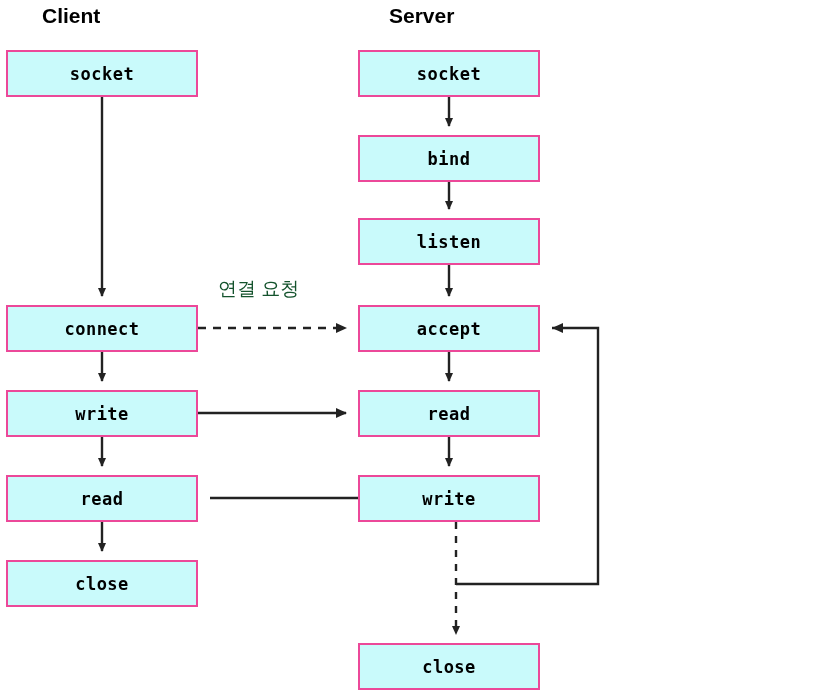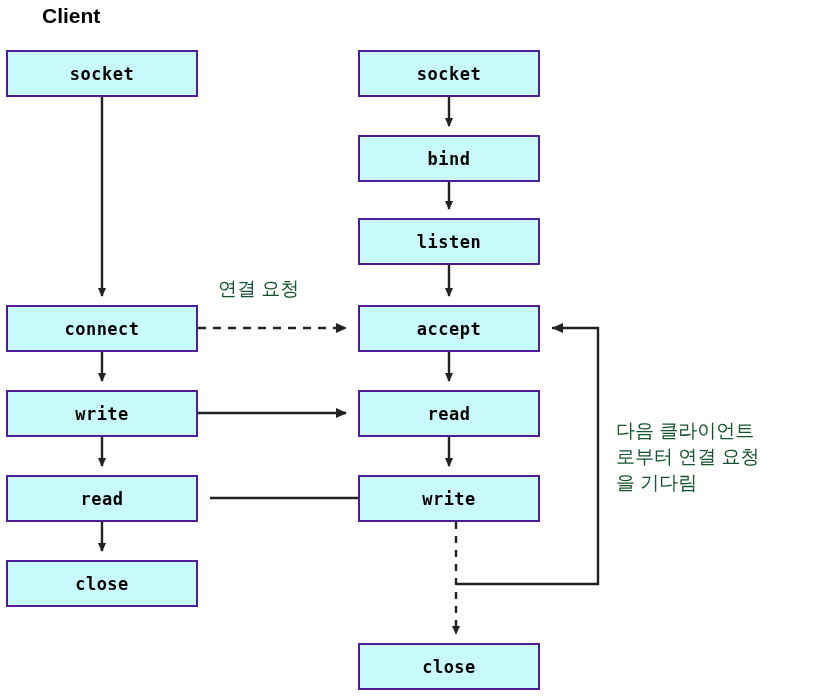--- a/index.html
+++ b/index.html
@@ -36,21 +36,21 @@
     font-size: 21px;
     color: #000000;
     text-align: left;
     white-space: nowrap;
     line-height: 24px;
   }
   .node-box {
     position: absolute;
     box-sizing: border-box;
     background: #c9fafb;
-    border: 2px solid #4c1d95;
+    border: 2px solid #ec4899;
     display: flex;
     align-items: center;
     justify-content: center;
   }
   .node-label {
     font-family: "DejaVu Sans Mono", "Liberation Mono", monospace;
     font-weight: bold;
     font-size: 17px;
     letter-spacing: 0.5px;
     color: #000000;
@@ -103,20 +103,21 @@
     <line x1="198" y1="328" x2="346" y2="328" stroke="#222222" stroke-width="2.4" stroke-dasharray="8,7" marker-end="url(#arrow-right)"></line>
 
     <line x1="198" y1="413" x2="346" y2="413" stroke="#222222" stroke-width="2.4" marker-end="url(#arrow-right)"></line>
 
     <line x1="358" y1="498" x2="210" y2="498" stroke="#222222" stroke-width="2.4" marker-start="url(#arrow-left)"></line>
 
     <path d="M456,584 L598,584 L598,328 L552,328" fill="none" stroke="#222222" stroke-width="2.4" marker-end="url(#arrow-left)"></path>
   </svg>
 
   <div class="col-header" style="left:42px; top:4px; width:120px;">Client</div>
+  <div class="col-header" style="left:389px; top:4px; width:120px;">Server</div>
 
   <div class="node-box" style="left:6px; top:50px; width:192px; height:47px;">
     <span class="node-label">socket</span>
   </div>
   <div class="node-box" style="left:6px; top:305px; width:192px; height:47px;">
     <span class="node-label">connect</span>
   </div>
   <div class="node-box" style="left:6px; top:390px; width:192px; height:47px;">
     <span class="node-label">write</span>
   </div>
@@ -144,17 +145,14 @@
   </div>
   <div class="node-box" style="left:358px; top:475px; width:182px; height:47px;">
     <span class="node-label">write</span>
   </div>
   <div class="node-box" style="left:358px; top:643px; width:182px; height:47px;">
     <span class="node-label">close</span>
   </div>
 
   <div class="edge-note" style="left:218px; top:276px;">연결 요청</div>
 
-  <div class="edge-note multiline" style="left:616px; top:418px;">다음 클라이언트
-로부터 연결 요청
-을 기다림</div>
 
 </div>
 
 </body></html>

